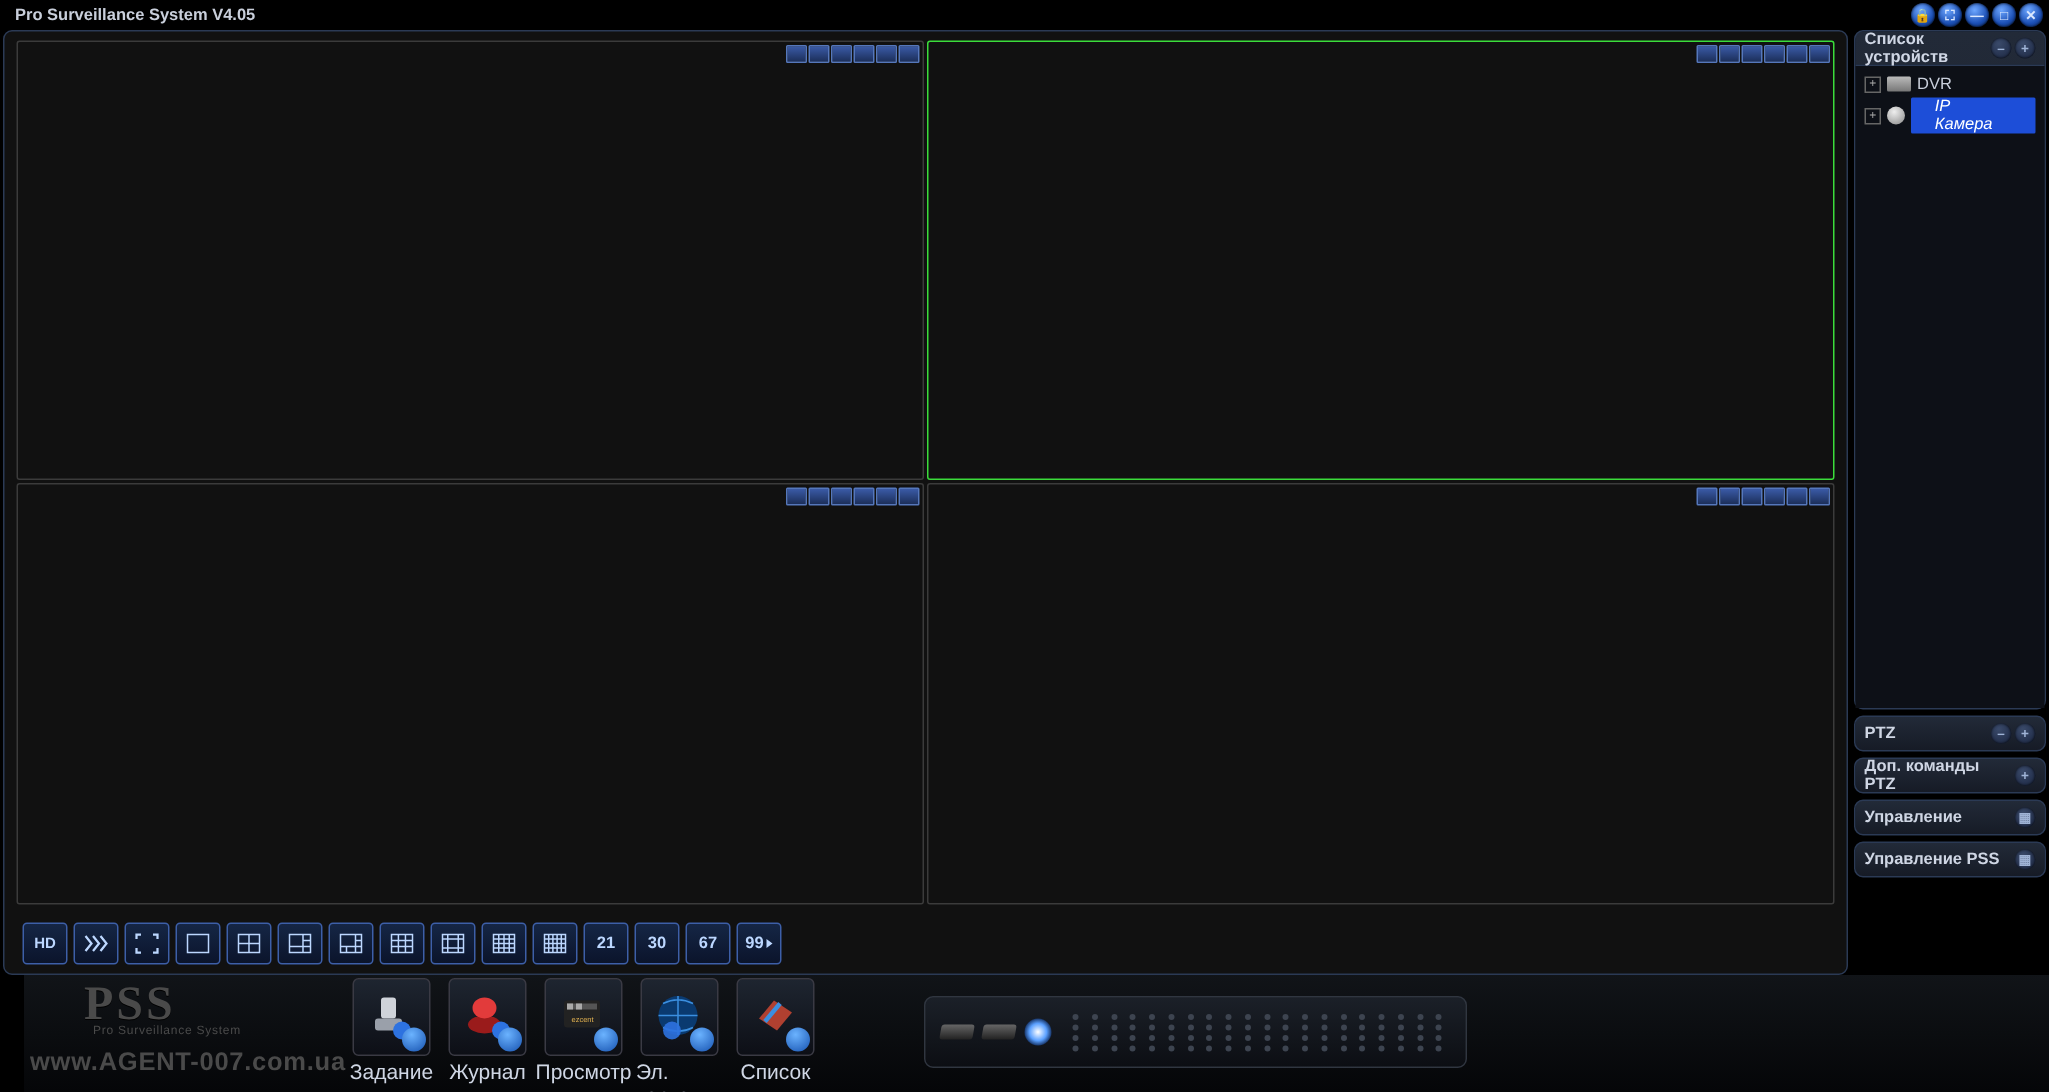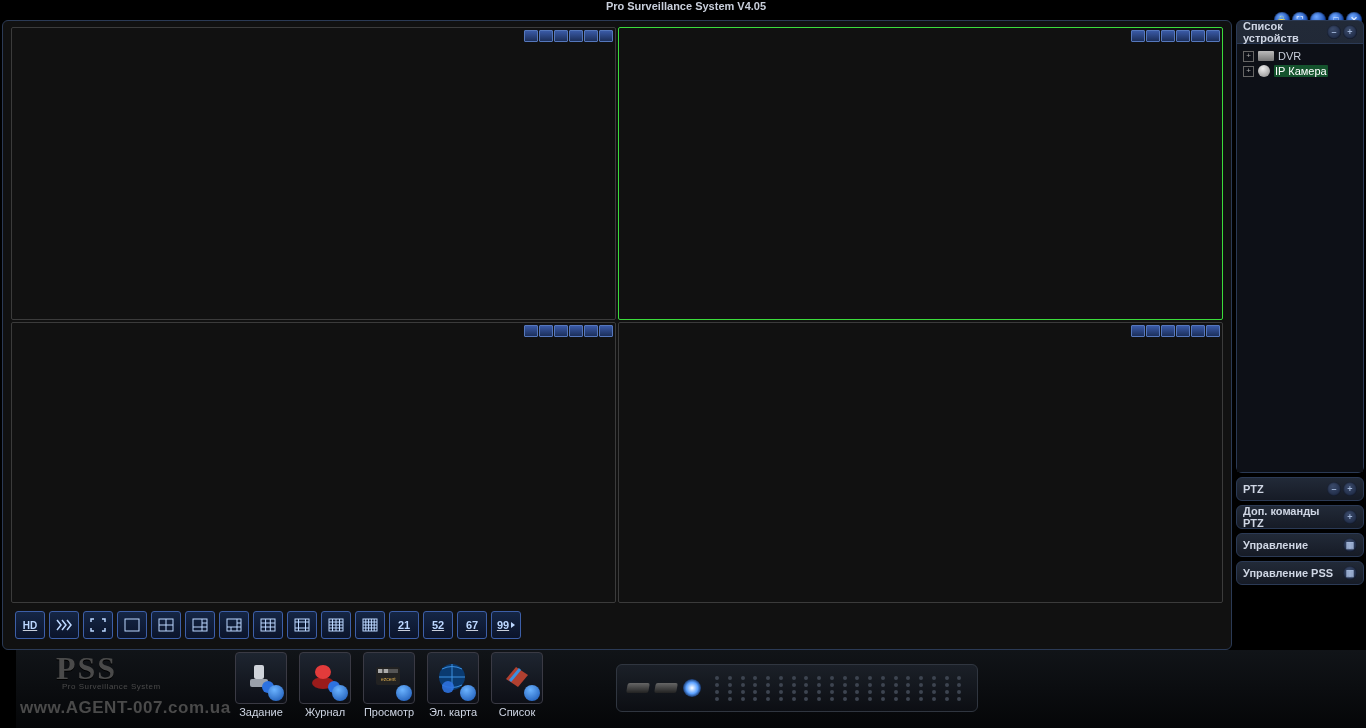--- a/index.html
+++ b/index.html
@@ -1,52 +1,52 @@
 <!DOCTYPE html>
 <html><head>
 <meta charset="utf-8">
 <style>
   html,body{margin:0;padding:0;width:1366px;height:728px;background:#000;font-family:Arial,Helvetica,sans-serif;color:#c9cfdb;overflow:hidden;}
-  .titlebar{height:20px;background:#000;display:flex;align-items:center;padding:0 4px;flex-direction:column;}
+  .titlebar{height:20px;background:#000;display:flex;align-items:center;padding:0 4px;}
   .title{color:#c9cfdb;font-size:11px;font-weight:bold;padding-left:6px;}
   .titlebtns{margin-left:auto;display:flex;gap:2px;}
   .tbtn{width:16px;height:16px;border-radius:50%;background:radial-gradient(circle at 40% 30%,#6ea7ff,#1b4fb5 60%,#0a285f);box-shadow:inset 0 0 2px #000;cursor:pointer;display:flex;align-items:center;justify-content:center;font-size:9px;color:#dce9ff;font-weight:bold;}
   .app{position:absolute;top:20px;left:2px;right:2px;height:630px;display:flex;}
   .main{flex:1;position:relative;border:1px solid #2b3a55;border-radius:6px;margin-right:4px;background:#111;overflow:hidden;}
   .grid{position:absolute;left:8px;right:8px;top:6px;bottom:46px;display:grid;grid-template-columns:1fr 1fr;grid-template-rows:1.04fr 1fr;gap:2px;}
   .cell{background:#111;border:1px solid #3b3b3b;position:relative;border-radius:2px;}
   .cell.active{border-color:#3bdc3b;}
   .cellicns{position:absolute;top:2px;right:2px;display:flex;gap:1px;}
   .cic{width:12px;height:10px;background:linear-gradient(#3a5aa6,#1c2f5a);border:1px solid #5577bb;border-radius:1px;font-size:6px;color:#bcd1ff;display:flex;align-items:center;justify-content:center;}
-  .btmbar{position:absolute;left:12px;bottom:6px;height:32px;display:flex;gap:4px;align-items:flex-start;text-decoration:underline;}
+  .btmbar{position:absolute;left:12px;bottom:6px;height:32px;display:flex;gap:4px;align-items:flex-end;}
   .lb{width:28px;height:26px;border:1px solid #3d5fa8;border-radius:3px;background:linear-gradient(#152645,#0b142b);display:flex;align-items:center;justify-content:center;cursor:pointer;}
   .lb svg{display:block;}
   .lb.num{color:#bcd7ff;font-size:11px;font-weight:bold;}
   .lb.num.last::after{content:"";width:0;height:0;border-left:4px solid #bcd7ff;border-top:3px solid transparent;border-bottom:3px solid transparent;margin-left:2px;}
 
   .side{width:128px;display:flex;flex-direction:column;gap:4px;}
   .panel{border:1px solid #2b3a55;border-radius:6px;background:linear-gradient(#222a38,#161b26);}
   .phead{height:22px;padding:0 6px;display:flex;align-items:center;font-size:11px;color:#cfd6e4;font-weight:bold;}
   .phead .pr{margin-left:auto;display:flex;gap:2px;}
   .round{width:14px;height:14px;border-radius:50%;background:radial-gradient(circle at 40% 30%,#3a4a6a,#1a2540);box-shadow:inset 0 0 2px #000;display:flex;align-items:center;justify-content:center;font-size:9px;color:#9fb3d6;cursor:pointer;}
   .devlist{height:416px;padding:6px;font-size:11px;background:#0d1017;border-top:1px solid #2b3a55;}
   .drow{display:flex;align-items:center;gap:4px;margin-bottom:3px;}
   .exp{width:9px;height:9px;border:1px solid #666;font-size:8px;line-height:7px;text-align:center;color:#aaa;}
   .dvricon{width:16px;height:10px;background:linear-gradient(#bbb,#777);border-radius:1px;}
   .camicon{width:12px;height:12px;border-radius:50%;background:radial-gradient(circle at 40% 30%,#eee,#888);position:relative;}
-  .sel{background:#14532d;color:#fff;padding:0 1px;border-radius:1px;}
+  .sel{background:#1d4ed8;color:#fff;padding:0 16px;border-radius:1px;font-style:italic;}
 
   .footer{position:absolute;left:16px;bottom:0;width:100%;height:78px;background:linear-gradient(#111418,#050608);}
   .logo{position:absolute;left:40px;top:0px;font-family:'Times New Roman',serif;font-size:32px;letter-spacing:2px;color:#4a4a4a;font-weight:bold;text-shadow:0 1px 0 #000;}
   .logosub{position:absolute;left:46px;top:32px;font-size:8px;color:#4a4a4a;letter-spacing:.5px;}
   .watermark{position:absolute;left:4px;top:48px;font-size:17px;font-weight:bold;color:#4a4a4a;letter-spacing:0.5px;}
   .fbtns{position:absolute;left:216px;top:2px;display:flex;gap:6px;}
   .fbtn{width:58px;display:flex;flex-direction:column;align-items:center;cursor:pointer;}
   .ficon{width:50px;height:50px;border:1px solid #3a3a44;border-radius:4px;background:linear-gradient(#1e2530,#0d0f16);display:flex;align-items:center;justify-content:center;position:relative;}
-  .flabel{font-size:11px;color:#cfd6e4;margin-top:2px;}
+  .flabel{font-size:14px;color:#cfd6e4;margin-top:2px;}
   .tray{position:absolute;left:600px;top:14px;width:340px;height:46px;border:1px solid #303640;border-radius:6px;background:linear-gradient(#1b2028,#0c0e13);display:flex;align-items:center;padding:0 10px;gap:6px;}
   .disk{width:22px;height:10px;border-radius:2px;background:linear-gradient(#666,#222);transform:skewX(-10deg);}
   .cd{width:18px;height:18px;border-radius:50%;background:radial-gradient(circle,#fff 0%,#5aa0ff 45%,#1a3a70 70%);}
   .leds{flex:1;display:grid;grid-template-columns:repeat(20,1fr);grid-template-rows:repeat(4,1fr);gap:3px;margin-left:8px;}
   .led{width:4px;height:4px;border-radius:50%;background:#3d4450;}
   .gear{width:16px;height:16px;border-radius:50%;background:radial-gradient(circle at 40% 30%,#6bb3ff,#1652b0);position:absolute;bottom:2px;right:2px;}
 </style>
 </head>
 <body>
 
@@ -186,21 +186,21 @@
               <line x1="6.6" y1="1" x2="6.6" y2="13"></line>
               <line x1="9.4" y1="1" x2="9.4" y2="13"></line>
               <line x1="12.2" y1="1" x2="12.2" y2="13"></line>
               <line x1="1" y1="4" x2="15" y2="4"></line>
               <line x1="1" y1="7" x2="15" y2="7"></line>
               <line x1="1" y1="10" x2="15" y2="10"></line>
             </g>
           </svg>
         </div>
       <div class="lb num">21</div>
-      <div class="lb num">52</div>
+      <div class="lb num">30</div>
       <div class="lb num">67</div>
       <div class="lb num last">99</div>
     </div>
   </div>
 
   <div class="side">
     <div class="panel">
       <div class="phead">
         <span>Список устройств</span>
         <div class="pr">

